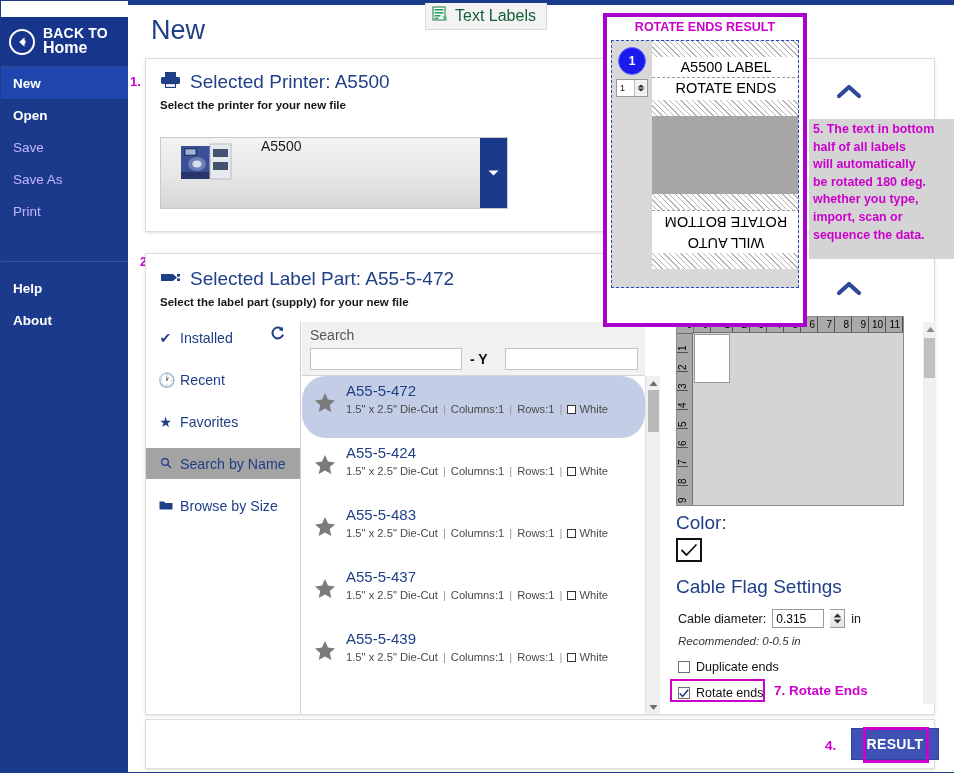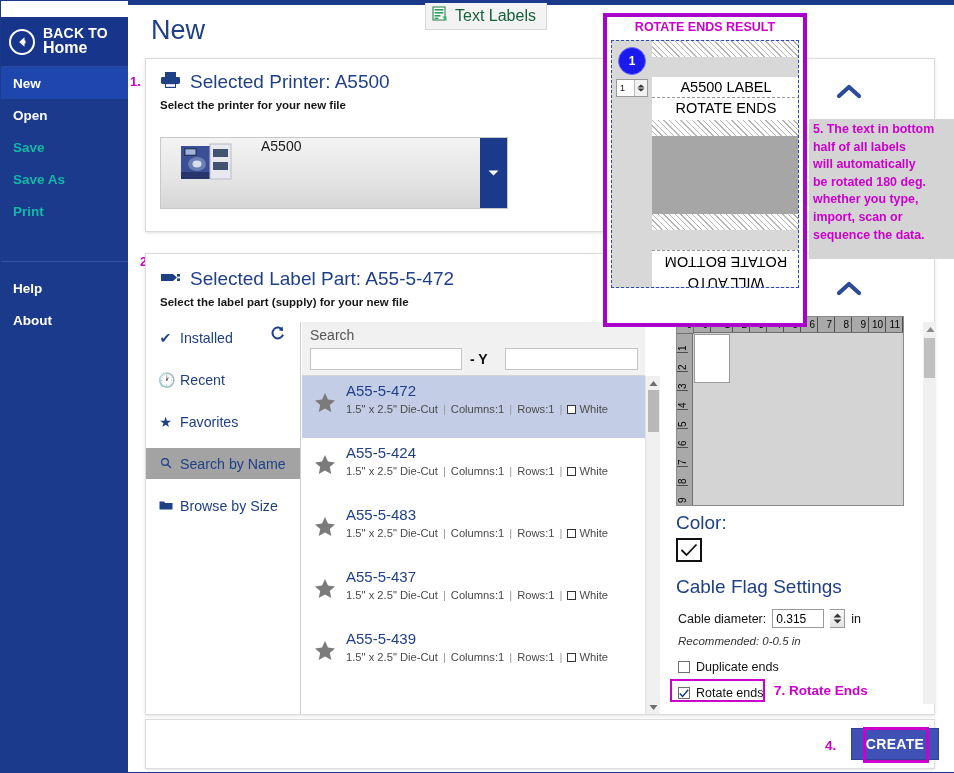--- a/index.html
+++ b/index.html
@@ -42,21 +42,21 @@
   .back-text .l1 { font-size: 14px; font-weight: bold; letter-spacing: .2px;}
   .back-text .l2 { font-size: 16px; font-weight: bold; }
 
   .nav-item {
     height: 32px;
     display: flex; align-items: center;
     padding-left: 12px;
     font-size: 13.5px;
   }
   .nav-item.enabled { color: #ffffff; font-weight: bold; }
-  .nav-item.disabled { color: #14b8a6; font-weight: bold; }
+  .nav-item.disabled { color: #c4b5fd; font-weight: normal; }
   .nav-item.active { background: #1e46ad; color:#ffffff; font-weight:bold; }
   #nav-gap { height: 34px; }
   #nav-divider { height:1px; background:#33539f; margin: 0 0 10px 0; }
 
   
   #main {
     position: absolute; left: 127px; top: 0;
     width: 826px; height: 771px;
     background: #ffffff;
     overflow: hidden;
@@ -186,21 +186,21 @@
     position:absolute; left:156px; top:122px;
     width: 343px; height: 338px;
     background:#ffffff;
     overflow:hidden;
   }
   .lp-row {
     position:relative;
     height: 62px;
     padding: 6px 0 0 44px;
   }
-  .lp-row.selected { background:#c3cde6; }
+  .lp-row.selected { background:#c3cde6;border-radius:24px; }
   .lp-row .star {
     position:absolute; left: 12px; top: 16px;
   }
   .lp-row .nm {
     font-size: 15px; color:#1f3f87;
   }
   .lp-row .meta {
     margin-top:4px;
     font-size: 11.2px; color:#4a4a4a;
     display:flex; align-items:center; gap:5px;
@@ -399,21 +399,21 @@
   }
   .lband {
     width: 148px; text-align:center;
     font-size: 14.5px; color:#000;
     font-family:"Liberation Sans", sans-serif;
     background:#ffffff;
     line-height: 20px;
   }
   .flip180 { transform: rotate(180deg); }
   #rr-gray { width:148px; height: 78px; background:#a6a6a6; }
-  .dashline { border-bottom:1px dashed #999;margin-top:20px; }
+  .dashline { border-bottom:1px dashed #999; }
 
   
   #note5 {
     position:absolute; left: 808px; top: 118px;
     width: 146px; height: 140px;
     background:#d4d4d4;
     color:#cc00cc; font-weight:bold;
     font-size:12.4px; line-height:17.6px;
     padding: 2px 2px 0 4px;
     z-index:45;
@@ -782,21 +782,21 @@
     </div>
 
     <span class="chev-up" style="left:706px; top:277px;">
       <svg width="30" height="22" viewBox="0 0 30 22">
         <path d="M5 15 L15 6 L25 15" fill="none" stroke="#2d4a96" stroke-width="4.2" stroke-linecap="round" stroke-linejoin="round"></path>
       </svg>
     </span>
 
     <div id="footer"></div>
     <div id="step4">4.</div>
-    <div id="create-btn">CREATE</div>
+    <div id="create-btn">RESULT</div>
     <div id="create-hl"></div>
   </div>
 
   <div id="rotate-result">
     <div id="rr-title">ROTATE ENDS RESULT</div>
     <div id="rr-body">
       <div id="rr-gutter">
         <div id="rr-badge">1</div>
         <div id="rr-spin">
           <span class="v">1</span>

